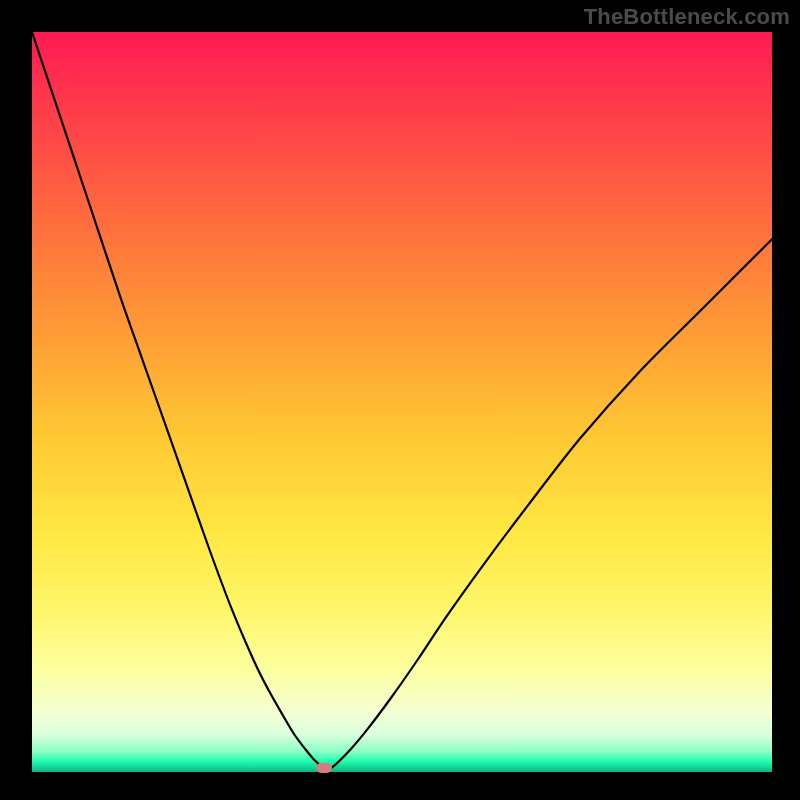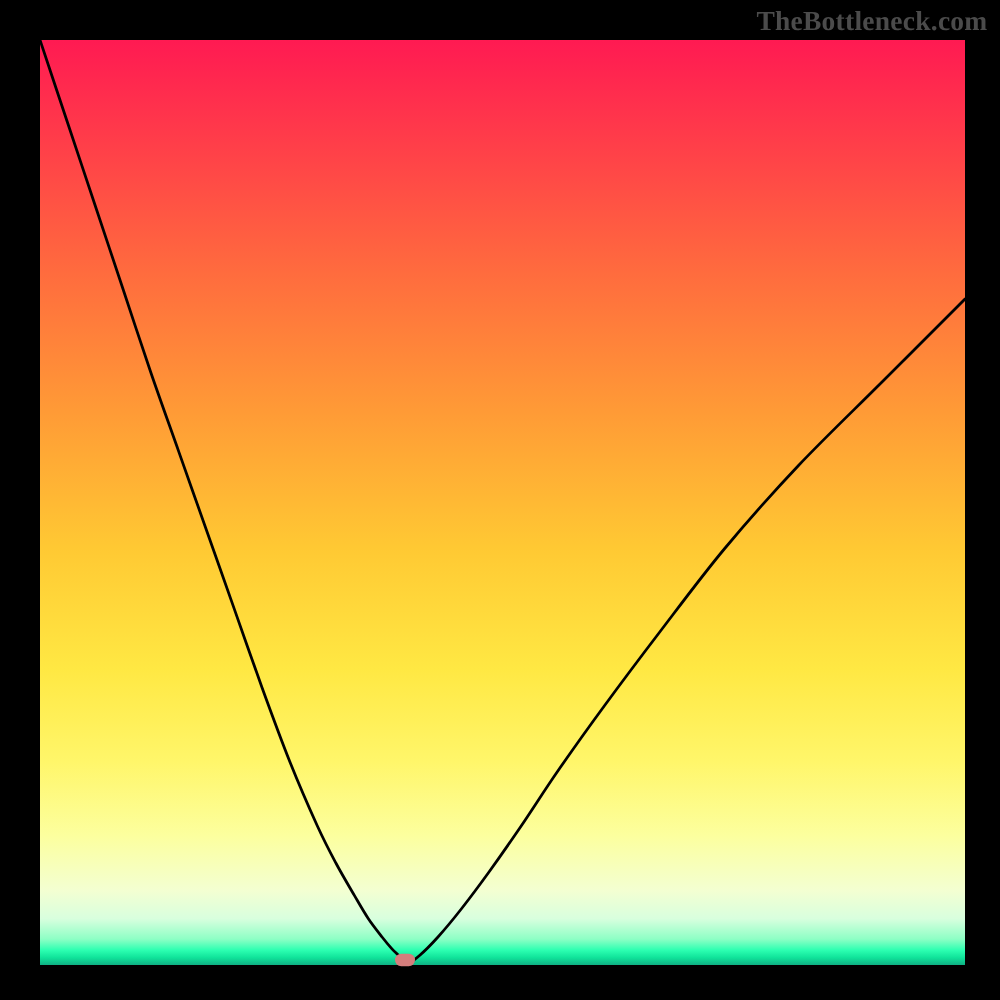--- a/index.html
+++ b/index.html
@@ -9,21 +9,20 @@
     height: 800px;
     background: #000;
     overflow: hidden;
     font-family: Arial, Helvetica, sans-serif;
   }
   .frame {
     position: relative;
     width: 800px;
     height: 800px;
     background: #000;
-    font-family: Liberation Serif, serif;
   }
   .watermark {
     position: absolute;
     top: 4px;
     right: 10px;
     color: #4b4b4b;
     font-size: 22px;
     font-weight: 600;
     letter-spacing: 0.2px;
     z-index: 10;

